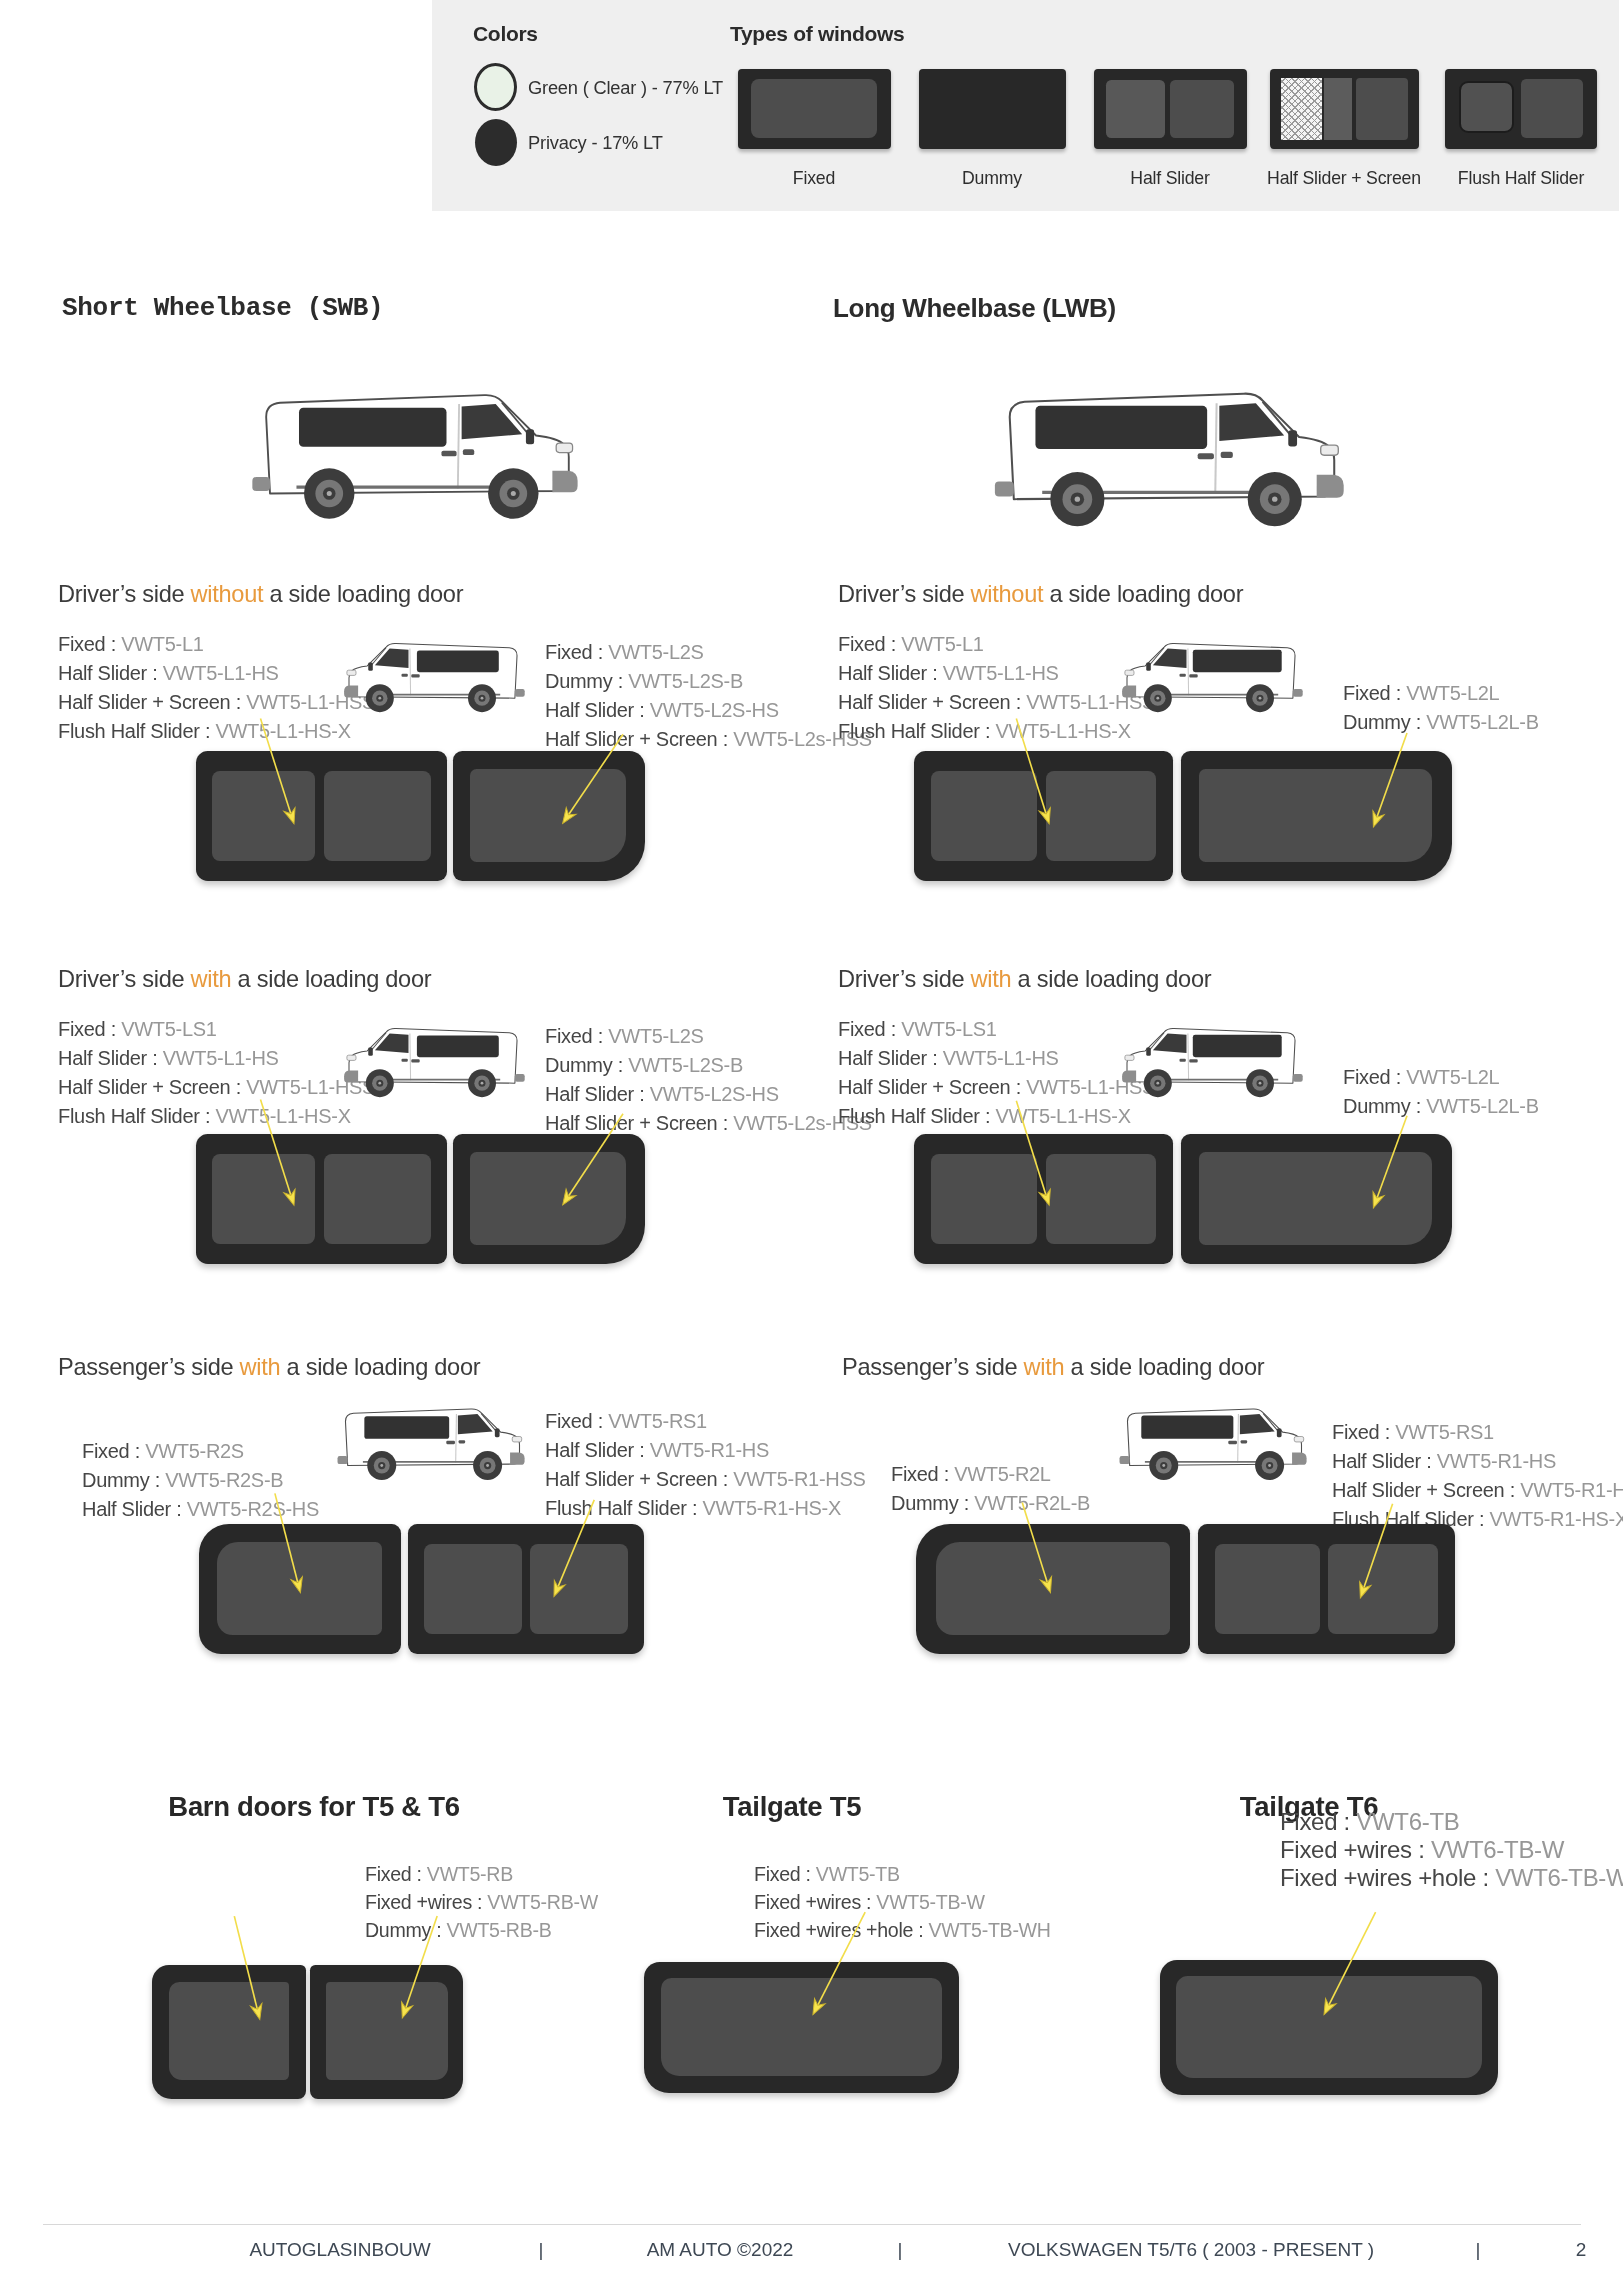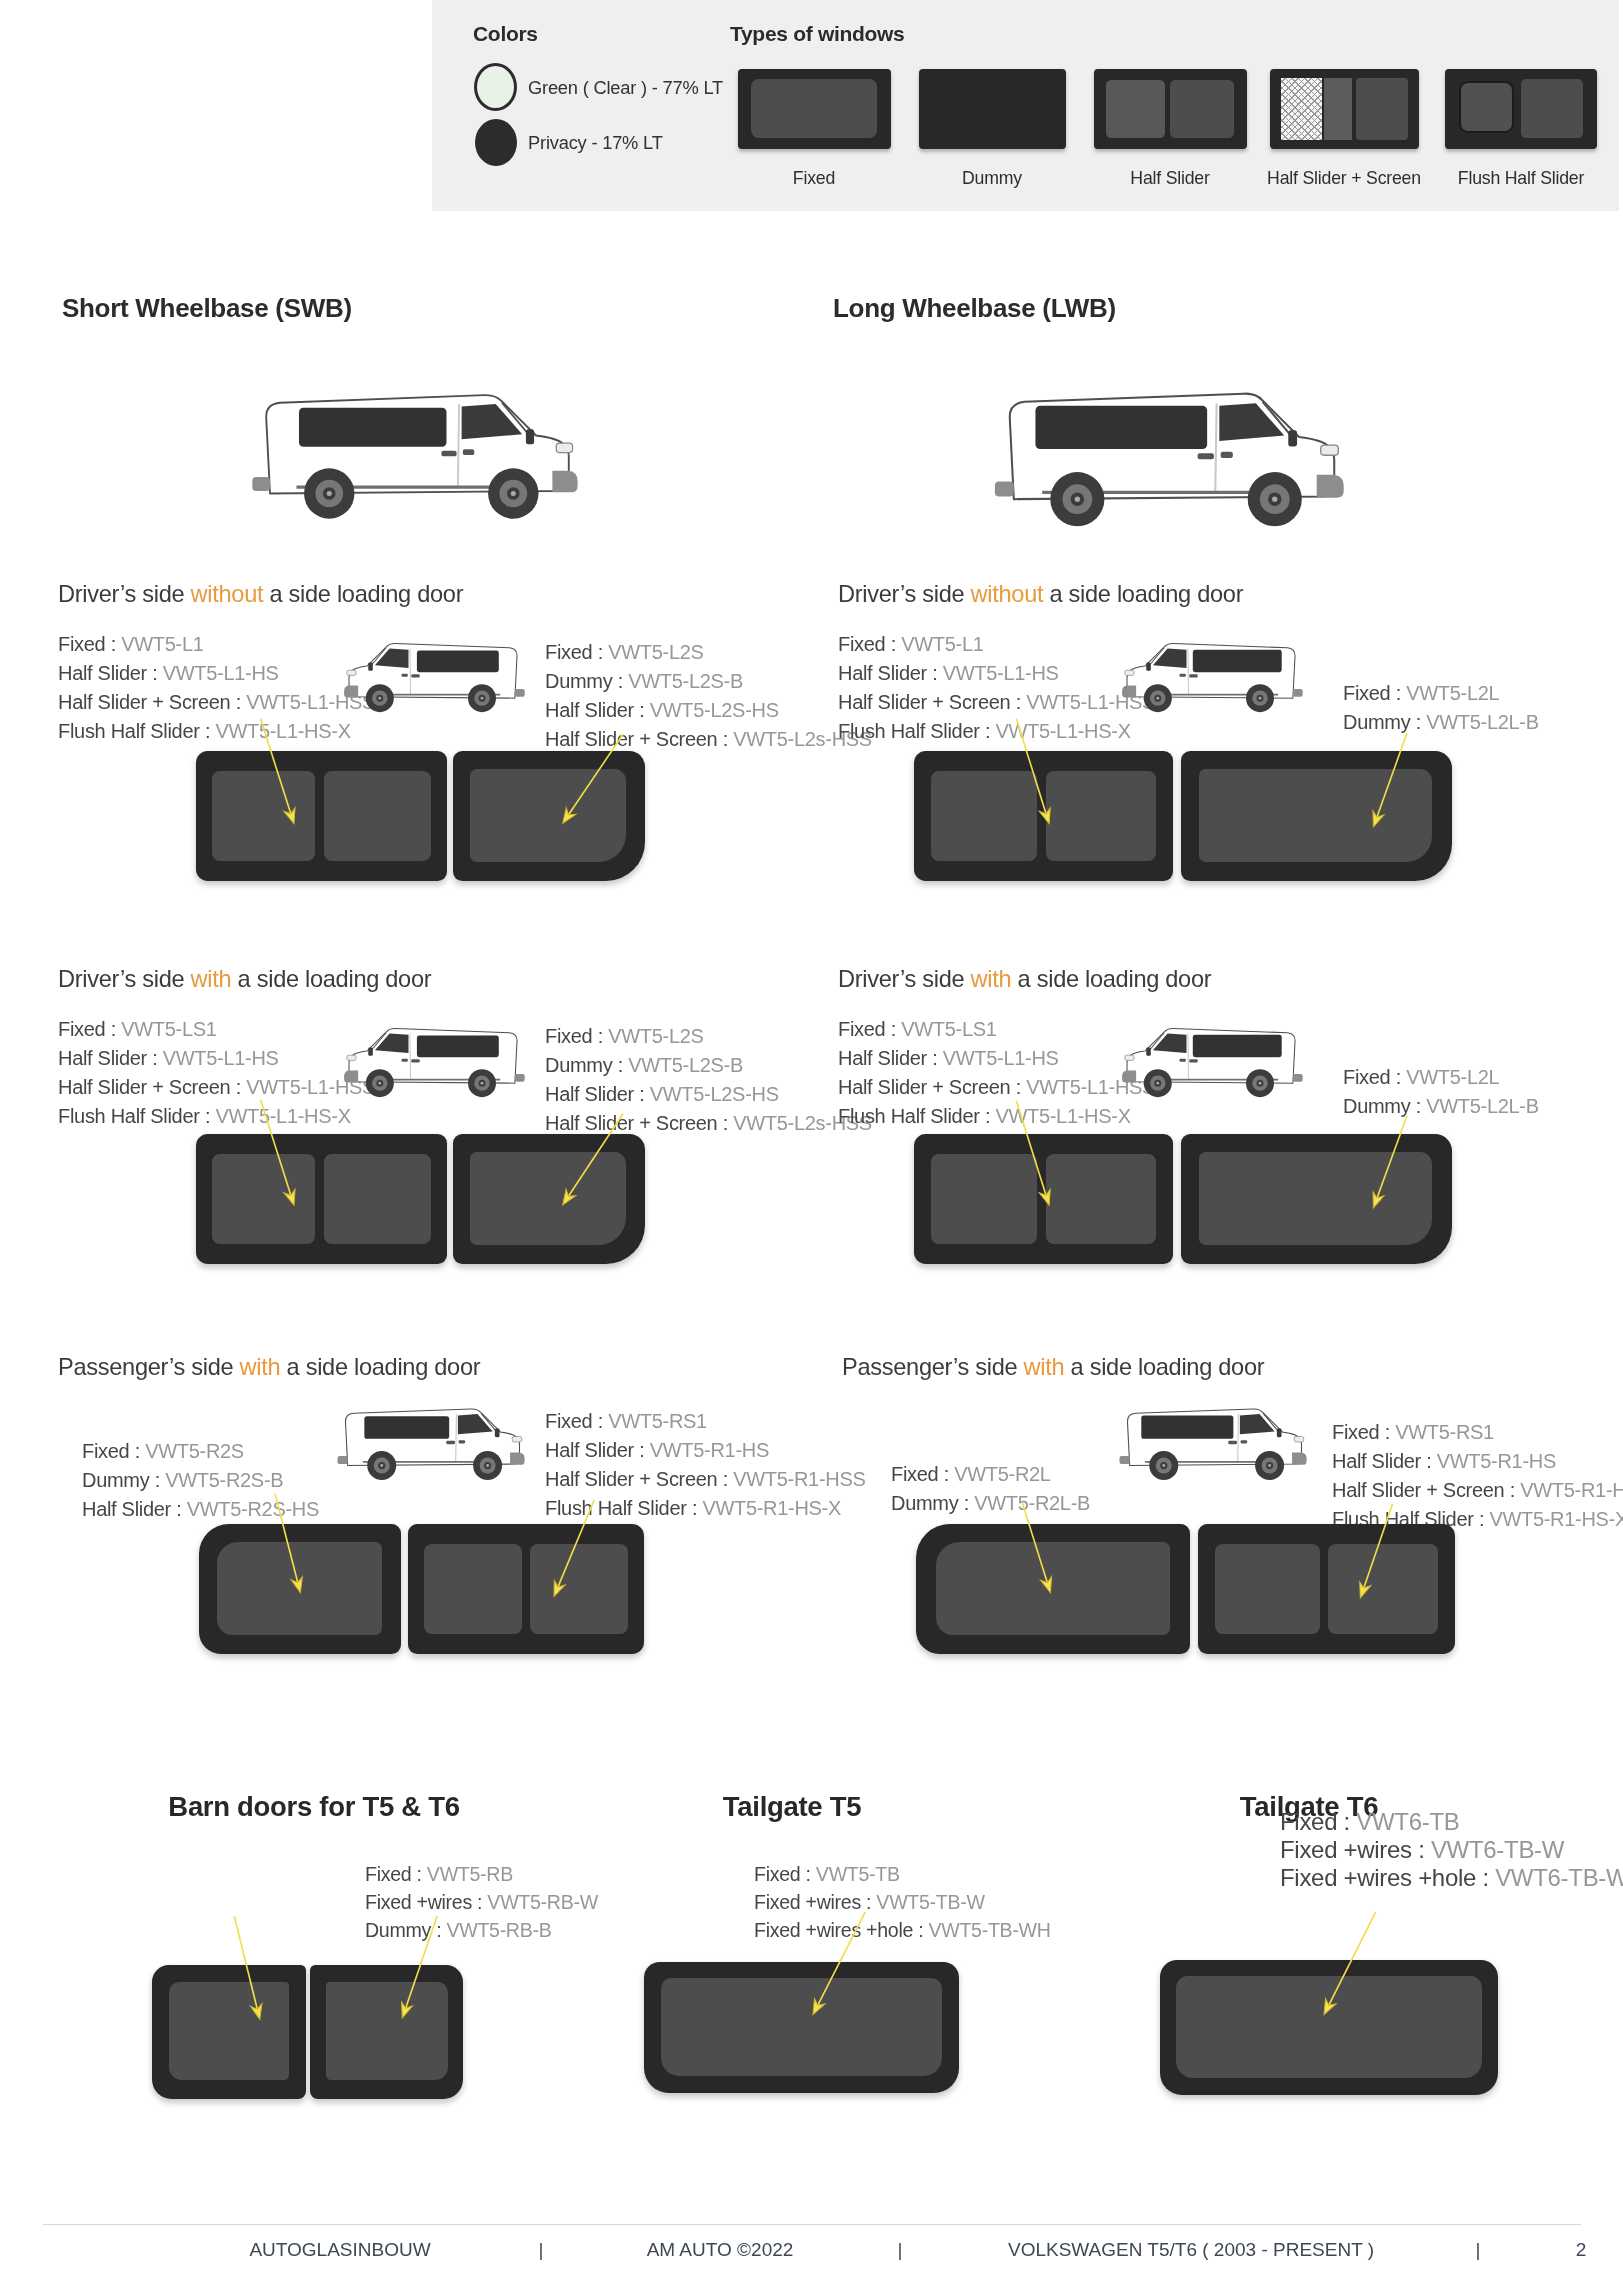--- a/index.html
+++ b/index.html
@@ -118,21 +118,21 @@
   <div class="type-icon" style="left:1445px;top:69px;width:152px;">
     <div class="pane" style="left:14.4px;top:11.8px;width:55px;height:52px;border-radius:9.2px;background:#515151;border:2.6px solid #1c1c1c;box-sizing:border-box;"></div>
     <div class="pane" style="left:76px;top:9.8px;width:62px;height:59px;border-radius:5.2px;"></div>
   </div>
   <div class="type-label" style="left:814px;">Fixed</div>
   <div class="type-label" style="left:992px;">Dummy</div>
   <div class="type-label" style="left:1170px;">Half Slider</div>
   <div class="type-label" style="left:1344px;">Half Slider + Screen</div>
   <div class="type-label" style="left:1521px;">Flush Half Slider</div>
 
-  <div class="wb-heading" style="left:62px;top:293px;">Short Wheelbase (SWB)</div>
+  <div class="wb-heading" style="left:62px;top:293px;font-family:Liberation Mono, monospace;">Short Wheelbase (SWB)</div>
   <div class="wb-heading" style="left:833px;top:293px;">Long Wheelbase (LWB)</div>
 
   <svg class="van" style="left:241px;top:368px;width:353px;height:164px;" viewBox="0 0 540 250" width="353" height="164">
       <use href="#van-swb"></use>
     </svg>
   <svg class="van" style="left:982px;top:368px;width:380px;height:169px;" viewBox="0 0 580 258" width="380" height="169">
       <use href="#van-lwb"></use>
     </svg>
 
   <div class="row-heading" style="left:58px;top:581px;">

